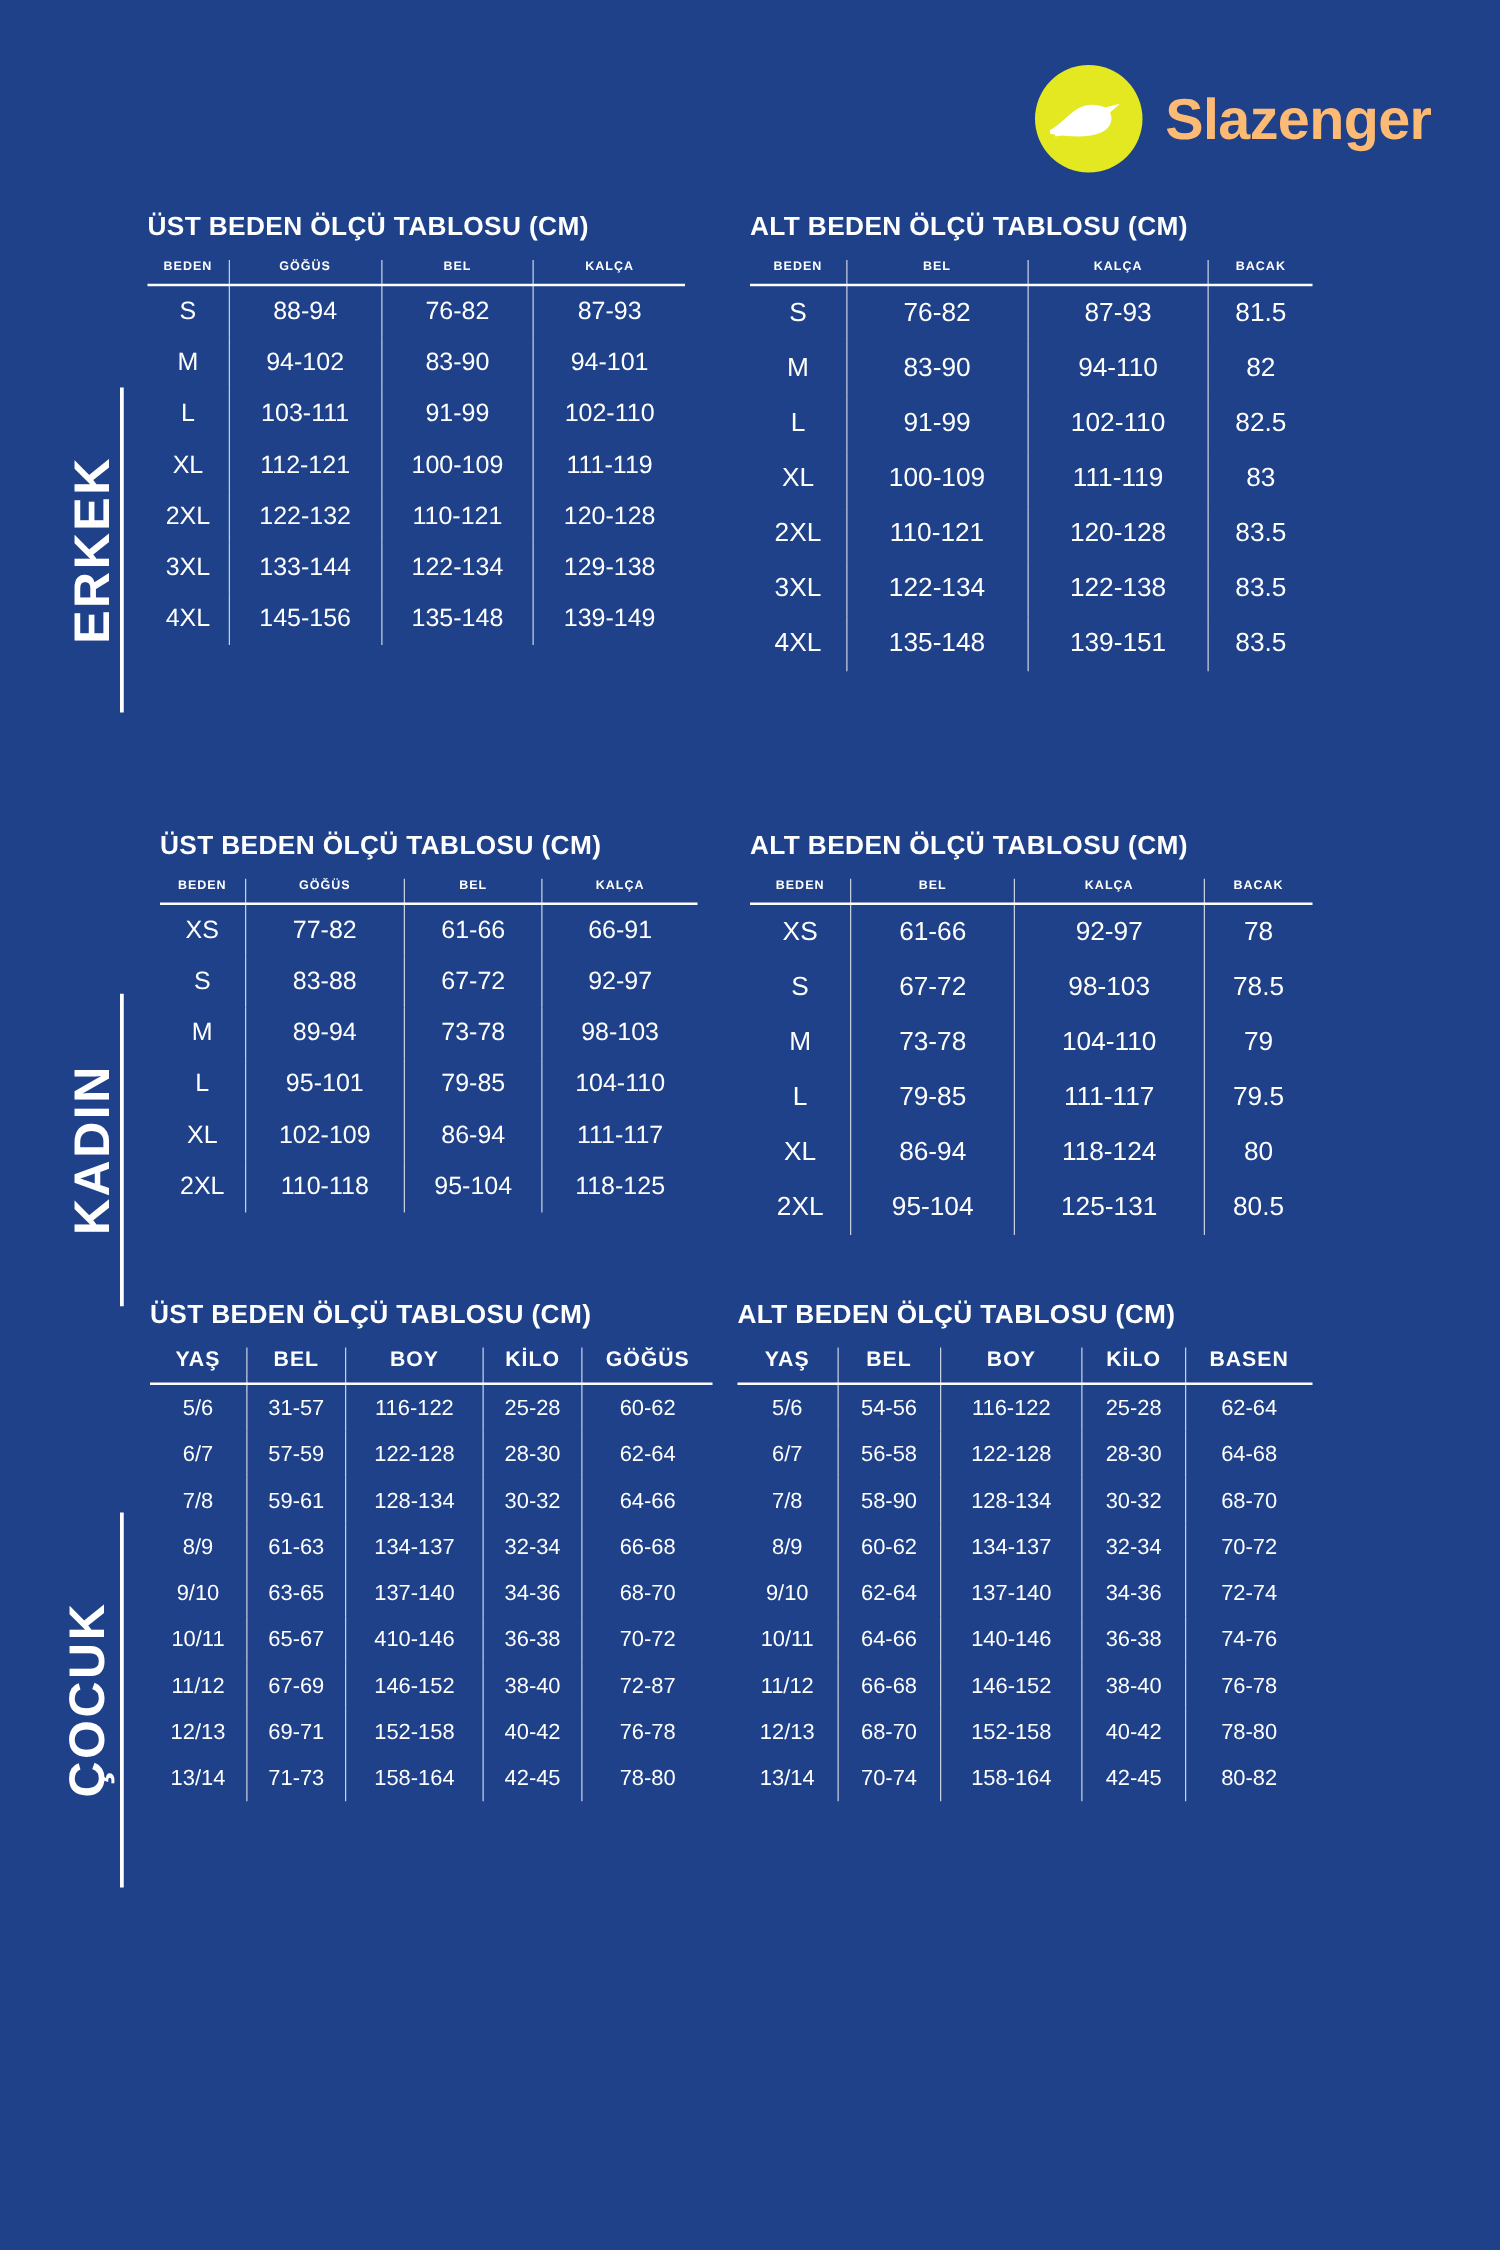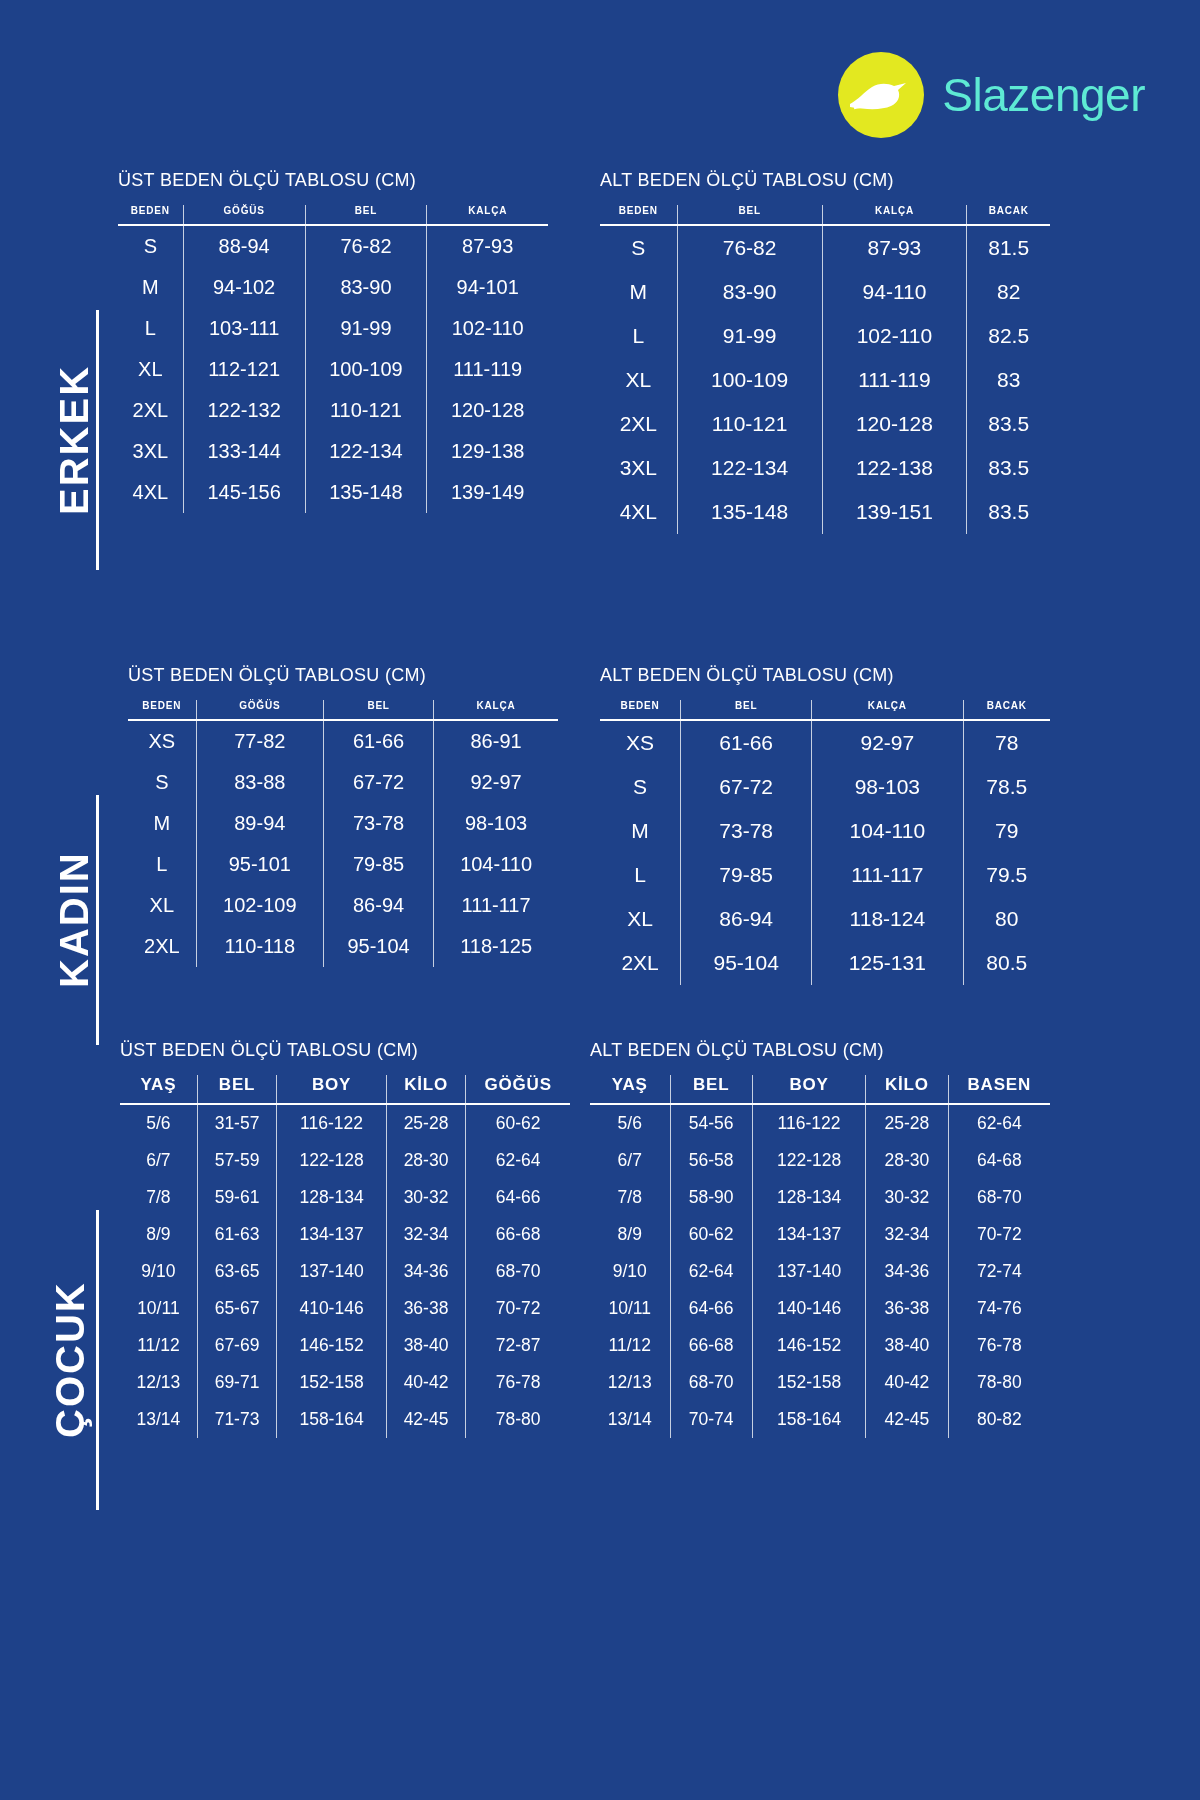--- a/index.html
+++ b/index.html
@@ -33,23 +33,23 @@
     width: 86px;
     height: 86px;
     border-radius: 50%;
     background: #e3e820;
     display: flex;
     align-items: center;
     justify-content: center;
   }
   .logo-text {
     font-size: 46px;
-    font-weight: normal;
+    font-weight: bold;
     letter-spacing: -0.5px;
-    color: #5eead4;
+    color: #fdba74;
   }
 
   
   .section {
     position: absolute;
     left: 0;
     width: 1200px;
   }
   .side-label {
     position: absolute;
@@ -62,22 +62,22 @@
     text-align: center;
   }
   .side-rule {
     position: absolute;
     width: 3px;
     background: #ffffff;
   }
 
   .tbl-block { position: absolute; }
   .tbl-title {
-    font-size: 18px;
-    font-weight: normal;
+    font-size: 21px;
+    font-weight: bold;
     letter-spacing: 0.3px;
     margin-bottom: 14px;
     white-space: nowrap;
   }
   table.size-table {
     border-collapse: collapse;
     width: 100%;
   }
   table.size-table th {
     font-size: 10px;
@@ -253,21 +253,21 @@
           <th>GÖĞÜS</th>
           <th>BEL</th>
           <th>KALÇA</th>
         </tr>
           </thead>
         <tbody>
           <tr>
               <td>XS</td>
               <td>77-82</td>
               <td>61-66</td>
-              <td>86-91</td>
+              <td>66-91</td>
             </tr>
           <tr>
               <td>S</td>
               <td>83-88</td>
               <td>67-72</td>
               <td>92-97</td>
             </tr>
           <tr>
               <td>M</td>
               <td>89-94</td>

